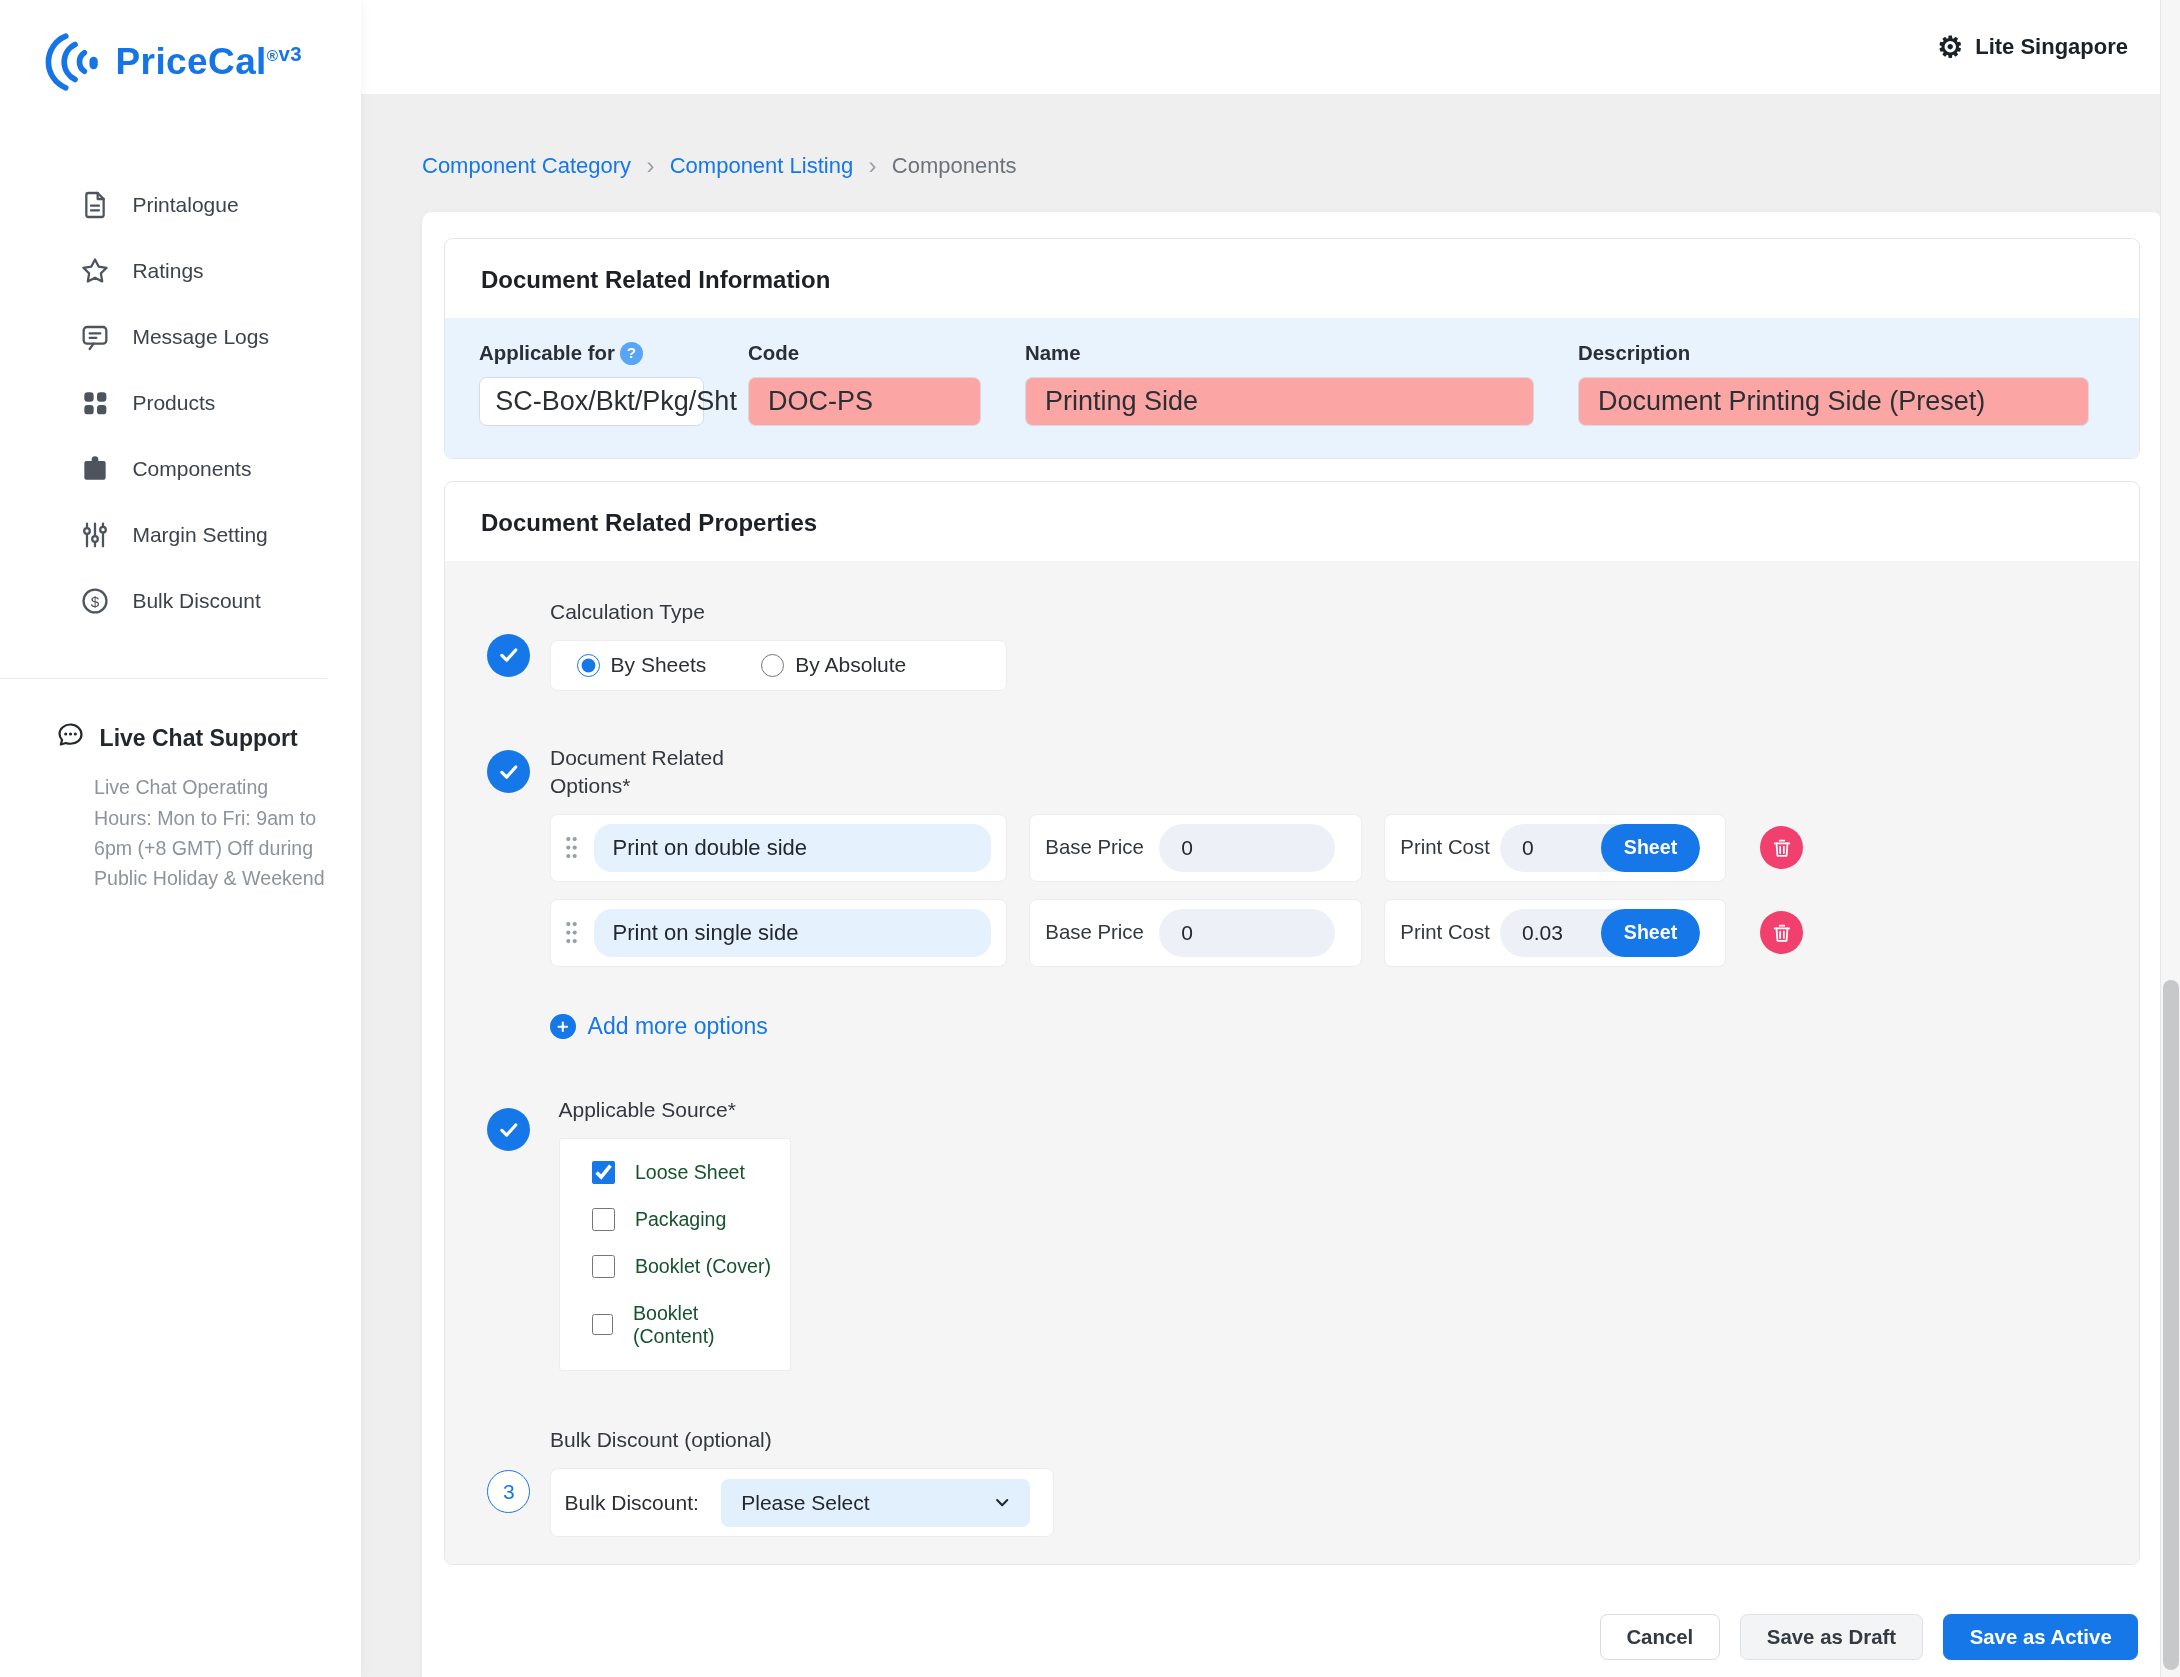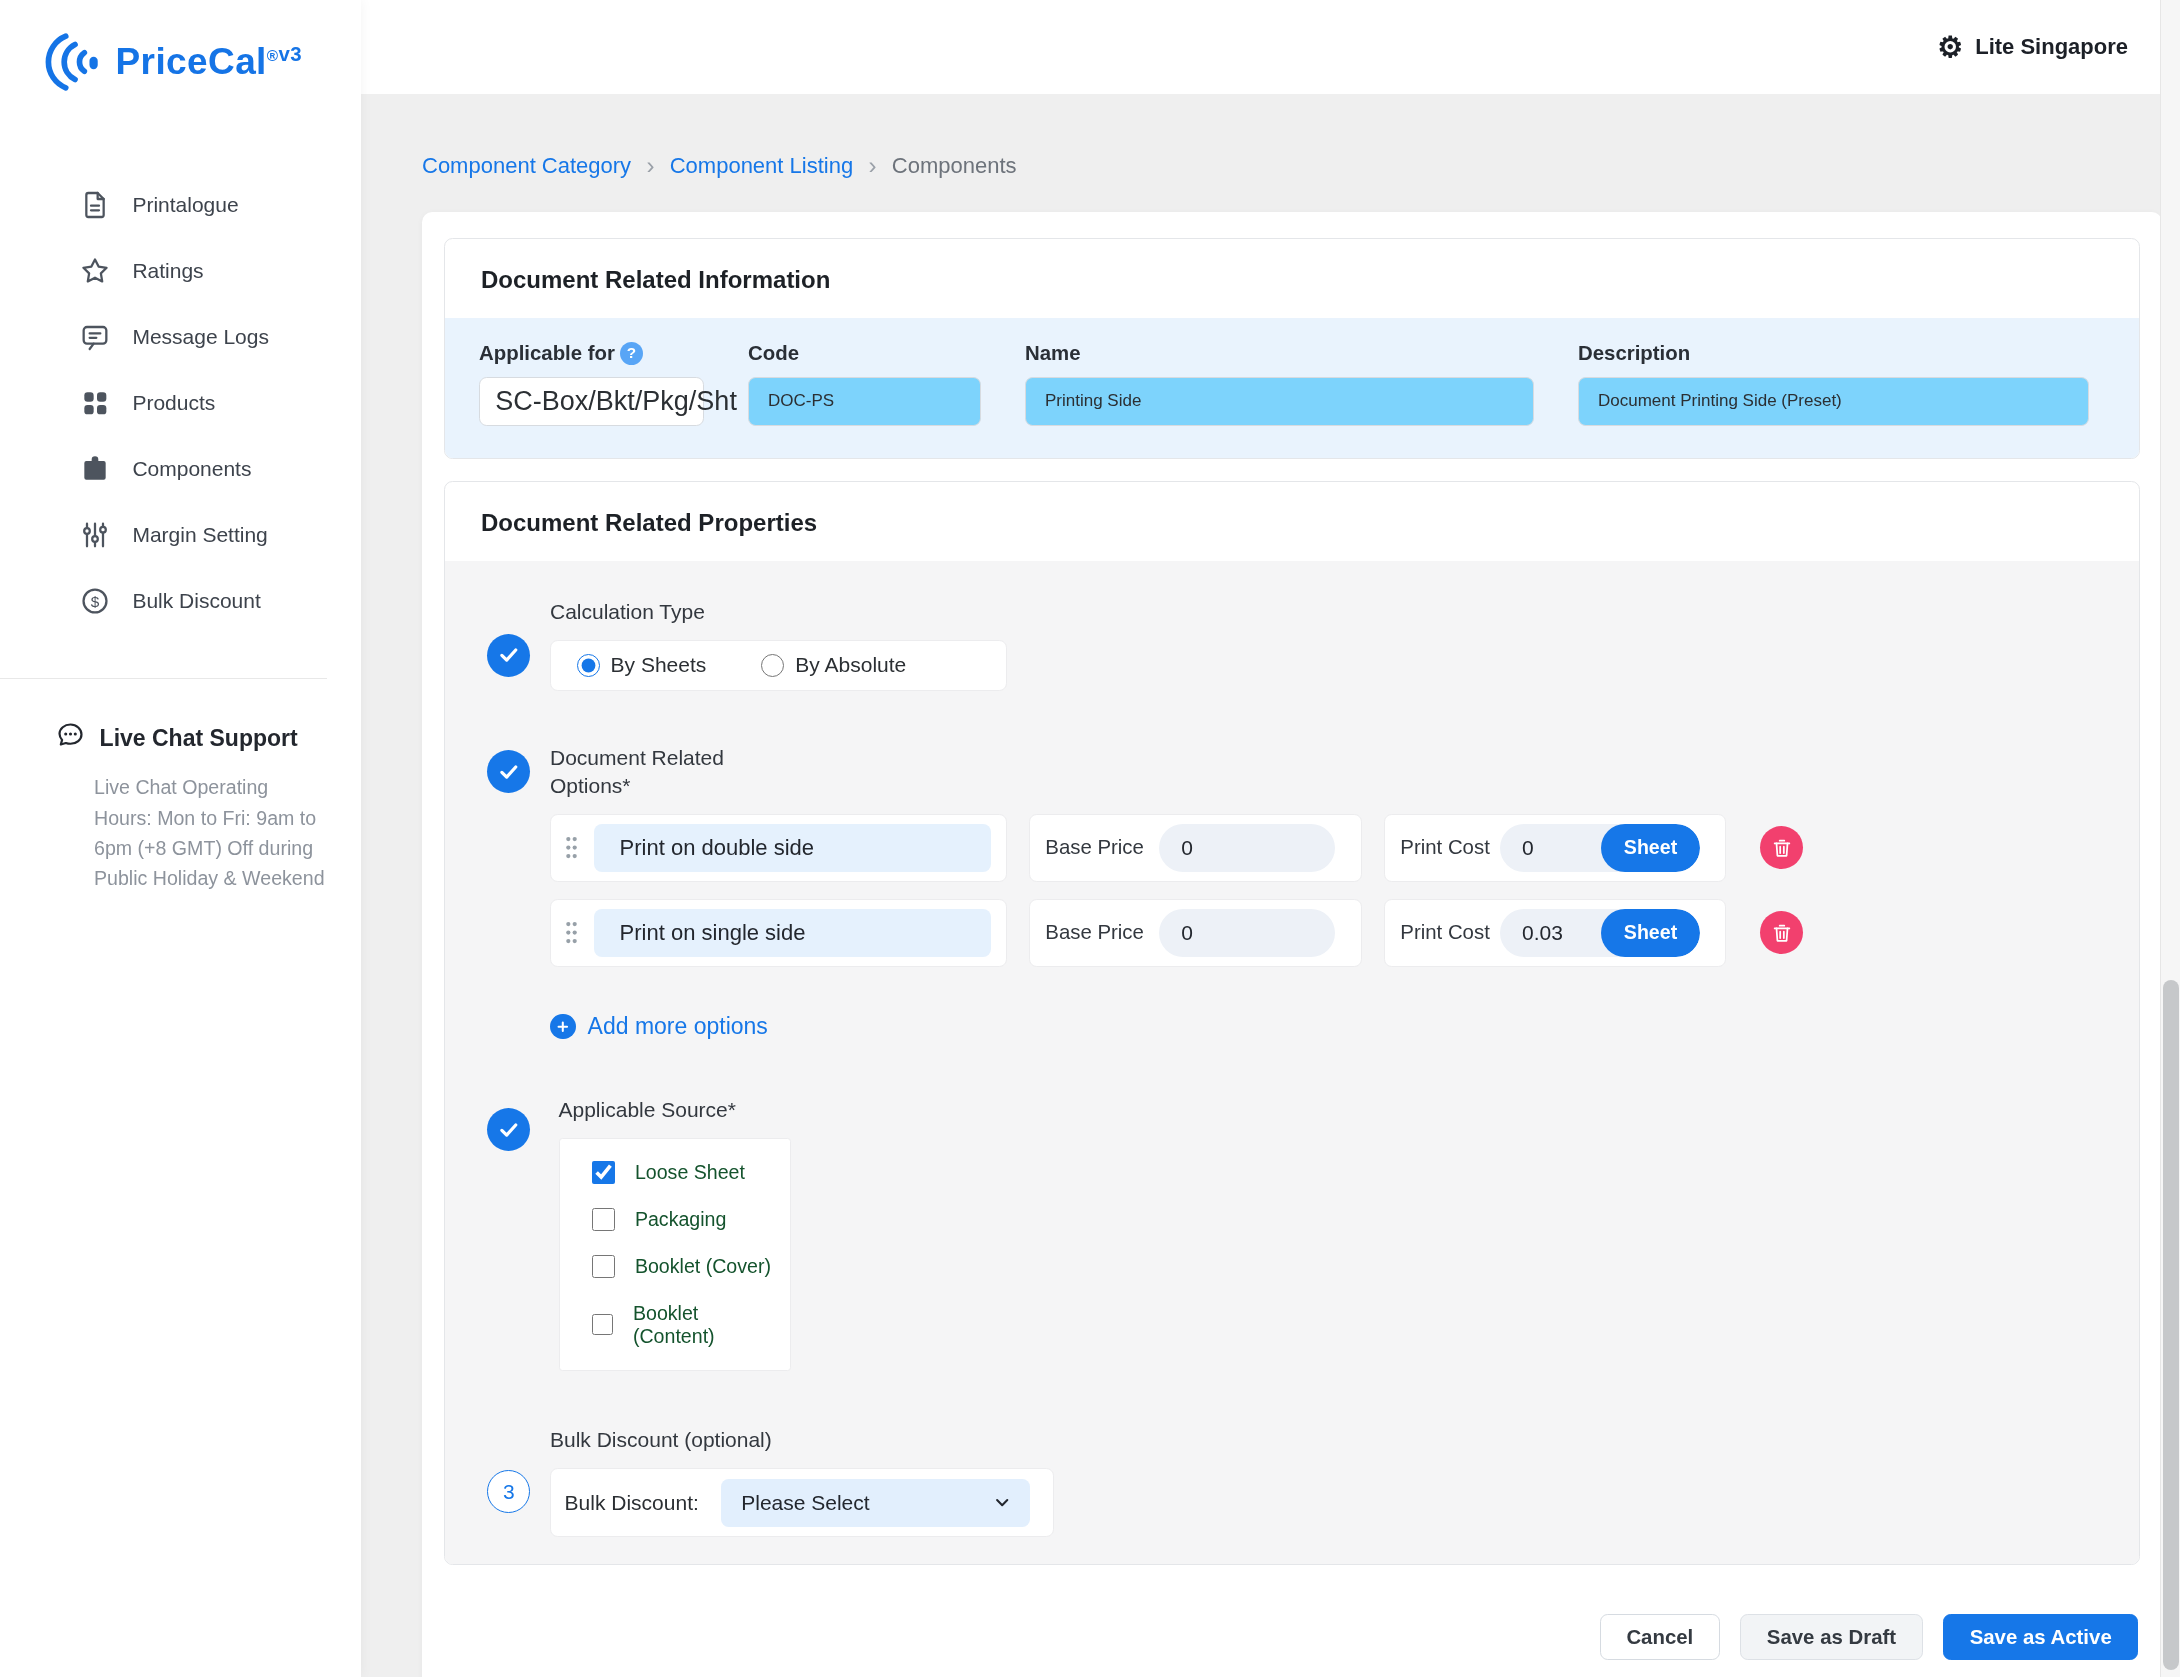--- a/index.html
+++ b/index.html
@@ -55,22 +55,22 @@
   .box h2 { font-size: 24px; font-weight: bold; color: #1d2126; padding: 27px 0 24px 36px; }
 
   
   .info-strip { background: #e9f3fd; padding: 24px 34px 32px; display: flex; gap: 44px; }
   .field label { display: flex; align-items: center; gap: 5px; font-size: 20.4px; font-weight: bold; color: #2a2f36; margin-bottom: 12px; }
   .help-badge {
     width: 23px; height: 23px; border-radius: 50%; background: #58a5f6; color: #fff;
     font-size: 15.3px; font-weight: bold; display: inline-flex; align-items: center; justify-content: center;
   }
   .text-input {
-    width: 100%; height: 49px; border: 0.9px solid #d7dbe0; border-radius: 7.7px; background: #7dd3fc;
-    font-family: inherit; font-size: 17px; color: #2b2f33; padding: 0 19px; outline: none;
+    width: 100%; height: 49px; border: 0.9px solid #d7dbe0; border-radius: 7.7px; background: #fca5a5;
+    font-family: inherit; font-size: 27px; color: #2b2f33; padding: 0 19px; outline: none;
   }
   .select {
     height: 49px; border: 0.9px solid #d7dbe0; border-radius: 7.7px; background: #fff;
     display: flex; align-items: center; justify-content: space-between; gap: 10.2px;
     font-size: 27px; padding: 0 13.6px 0 15.3px; cursor: pointer; white-space: nowrap;
   }
   .chev svg { width: 20.4px; height: 20.4px; display: block; }
 
   
   .props-wrap { margin-top: 22px; }
@@ -97,22 +97,22 @@
   input[type="radio"], input[type="checkbox"] { width: 23px; height: 23px; accent-color: #1677e8; cursor: pointer; }
 
   .opt-row { display: flex; align-items: center; gap: 22px; margin-bottom: 17px; }
   .opt-name {
     width: 457px; height: 68px; background: #fff; border: 0.9px solid #ececee; border-radius: 7.7px;
     display: flex; align-items: center; gap: 13.6px; padding: 0 15.3px 0 12px;
   }
   .drag { cursor: grab; display: flex; }
   .drag svg { width: 17px; height: 29px; }
   .opt-input {
-    flex: 1; height: 48px; border: none; border-radius: 8px; background: #e5f1fd;
-    font-family: inherit; font-size: 22px; color: #23272e; padding: 0 26px; outline: none; min-width: 0;
+    flex: 1; height: 48px; border: none; border-radius: 18px; background: #e5f1fd;
+    font-family: inherit; font-size: 22px; color: #23272e; padding: 0 19px; outline: none; min-width: 0;
   }
   .opt-box {
     height: 68px; background: #fff; border: 0.9px solid #ececee; border-radius: 7.7px;
     display: flex; align-items: center; gap: 15.3px; padding: 0 15.3px;
   }
   .opt-box.base { width: 333px; }
   .opt-box.cost { width: 342px; gap: 10.2px; }
   .opt-box .opt-label { font-size: 20.4px; color: #33383f; white-space: nowrap; }
   .pill-input {
     width: 176px; height: 48px; border: none; border-radius: 24px; background: #edf1f7;

